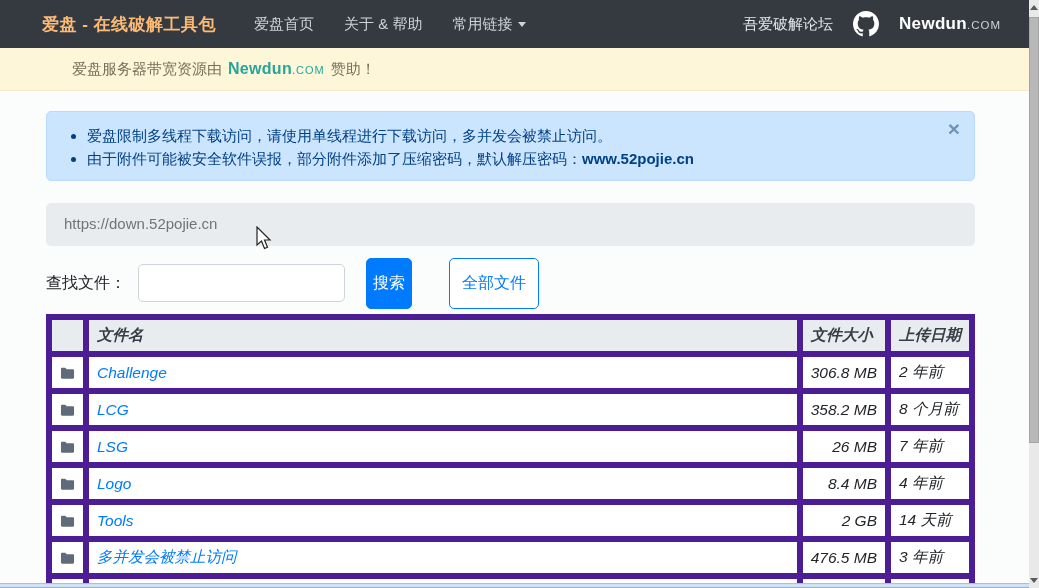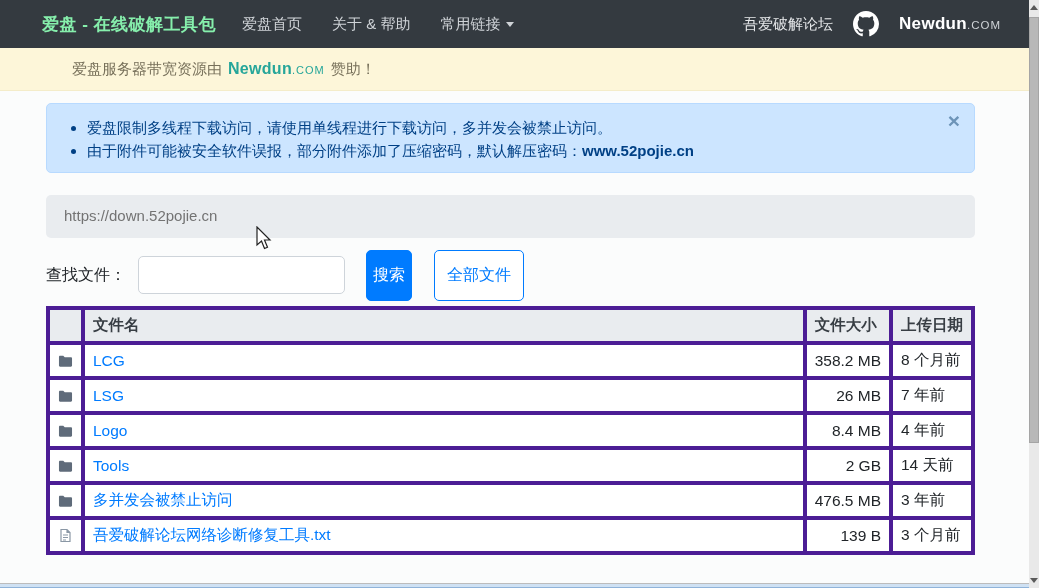--- a/index.html
+++ b/index.html
@@ -8,21 +8,21 @@
     font-family:"Liberation Sans","DejaVu Sans",sans-serif;
     background:#fbfcfc; color:#212529; font-size:15px; position:relative;
   }
   .page { width:1029px; height:588px; position:relative; overflow:hidden; }
 
   
   .navbar {
     background:#343a40; height:48px; display:flex; align-items:center;
     padding:0 28px 0 42px; color:#fff;
   }
-  .brand { font-size:17px; font-weight:bold; color:#86efac; text-decoration:none; margin-right:26px; letter-spacing:.5px; }
+  .brand { font-size:17px; font-weight:bold; color:#fdba74; text-decoration:none; margin-right:38px; letter-spacing:.5px; }
   .nav-links { display:flex; align-items:center; gap:30px; }
   .nav-link { color:#cfd3d7; text-decoration:none; font-size:15px; cursor:pointer; display:flex; align-items:center; gap:6px;}
   .caret { width:0; height:0; border-left:4px solid transparent; border-right:4px solid transparent; border-top:5px solid #cfd3d7; display:inline-block; }
   .nav-spacer { flex:1; }
   .nav-right { display:flex; align-items:center; gap:20px; }
   .forum-link { color:#e6e8ea; text-decoration:none; font-size:15px; }
   .gh-icon { width:26px; height:26px; fill:#fff; display:block; }
   .newdun { color:#fff; font-weight:bold; font-size:17px; text-decoration:none; letter-spacing:.3px;}
   .newdun .dotcom { font-weight:normal; font-size:11.5px; color:#cfd3d7; letter-spacing:1px;}
 
@@ -32,21 +32,21 @@
     padding:0 72px; color:#77705a; font-size:15px; border-bottom:1px solid #f4ecc9;
   }
   .sponsor b.newdun-green { color:#26a69a; font-size:16px; letter-spacing:.3px;}
   .sponsor .dotcom-green { color:#26a69a; font-size:11px; font-weight:normal; letter-spacing:1px;}
   .sponsor .gap { width:6px; display:inline-block;}
 
   .container { margin:0 auto 0 46px; width:929px; }
 
   
   .alert {
-    margin-top:12px; background:#cce5ff; border:1px solid #b8daff; border-radius:5px;
+    margin-top:20px; background:#cce5ff; border:1px solid #b8daff; border-radius:5px;
     color:#004085; padding:12px 40px 12px 18px; position:relative; height:70px;
   }
   .alert ul { list-style:disc; margin-left:22px; }
   .alert li { line-height:23px; font-size:15px; }
   .alert .close {
     position:absolute; top:6px; right:14px; color:#6d94b8; font-size:21px; font-weight:bold;
     background:none; border:none; cursor:pointer; line-height:1;
   }
 
   
@@ -57,25 +57,25 @@
 
   
   .search-row { margin-top:18px; display:flex; align-items:center; height:38px;gap:8px; }
   .search-label { font-size:16px; color:#212529; margin-right:4px; }
   .search-input {
     width:207px; height:38px; border:1px solid #ced4da; border-radius:5px;
     padding:0 10px; font-size:15px; background:#fff; outline:none;
   }
   .btn { height:51px; border-radius:5px; font-size:16px; cursor:pointer; }
   .btn-primary { background:#007bff; border:1px solid #007bff; color:#fff; width:46px; margin-left:13px; }
-  .btn-outline { background:#fff; border:1px solid #007bff; color:#007bff; width:90px; margin-left:14px; }
+  .btn-outline { background:#fff; border:1px solid #007bff; color:#007bff; width:90px; margin-left:29px; }
 
   
   table.files { margin-top:12px; width:929px; border-collapse:collapse; background:#fff; font-size:15.5px; }
-  table.files th, table.files td { border:4px solid #4c1d95; }
+  table.files th, table.files td { border:6px solid #4c1d95;font-style:italic; }
   table.files thead th {
     background:#e9ecef; font-weight:bold; color:#383e44; text-align:left;
     padding:5px 8px; height:30px; border-bottom:2px solid #d3d9df;
   }
   table.files td { padding:5px 8px; height:33px; color:#212529; }
   td.icon-cell, th.icon-cell { width:25px; text-align:center; padding:5px 4px; }
   th.size-col, td.size-cell { width:76px; text-align:right; white-space:nowrap; }
   th.date-col, td.date-cell { width:79px; white-space:nowrap; }
   td.name-cell a { color:#007bff; text-decoration:none; }
   .folder-svg { fill:#5f6b7a; display:block; margin:0 auto; }
@@ -156,20 +156,31 @@
     <table class="files">
       <thead>
         <tr>
           <th class="icon-cell"></th>
           <th>文件名</th>
           <th class="size-col">文件大小</th>
           <th class="date-col">上传日期</th>
         </tr>
       </thead>
       <tbody id="file-rows">
+  <tr>
+    <td class="icon-cell">
+      <svg class="folder-svg" width="15" height="14" viewBox="0 0 16 15">
+        <path d="M1 3.2c0-.7.5-1.2 1.2-1.2h3.4l1.6 1.6h6.6c.7 0 1.2.5 1.2 1.2v7.6c0 .7-.5 1.2-1.2 1.2H2.2c-.7 0-1.2-.5-1.2-1.2V3.2z"></path>
+      </svg>
+
+    </td>
+    <td class="name-cell"><a>Challenge</a></td>
+    <td class="size-cell">306.8 MB</td>
+    <td class="date-cell">2 年前</td>
+  </tr>
 
   <tr>
     <td class="icon-cell">
       <svg class="folder-svg" width="15" height="14" viewBox="0 0 16 15">
         <path d="M1 3.2c0-.7.5-1.2 1.2-1.2h3.4l1.6 1.6h6.6c.7 0 1.2.5 1.2 1.2v7.6c0 .7-.5 1.2-1.2 1.2H2.2c-.7 0-1.2-.5-1.2-1.2V3.2z"></path>
       </svg>
 
     </td>
     <td class="name-cell"><a>LCG</a></td>
     <td class="size-cell">358.2 MB</td>

